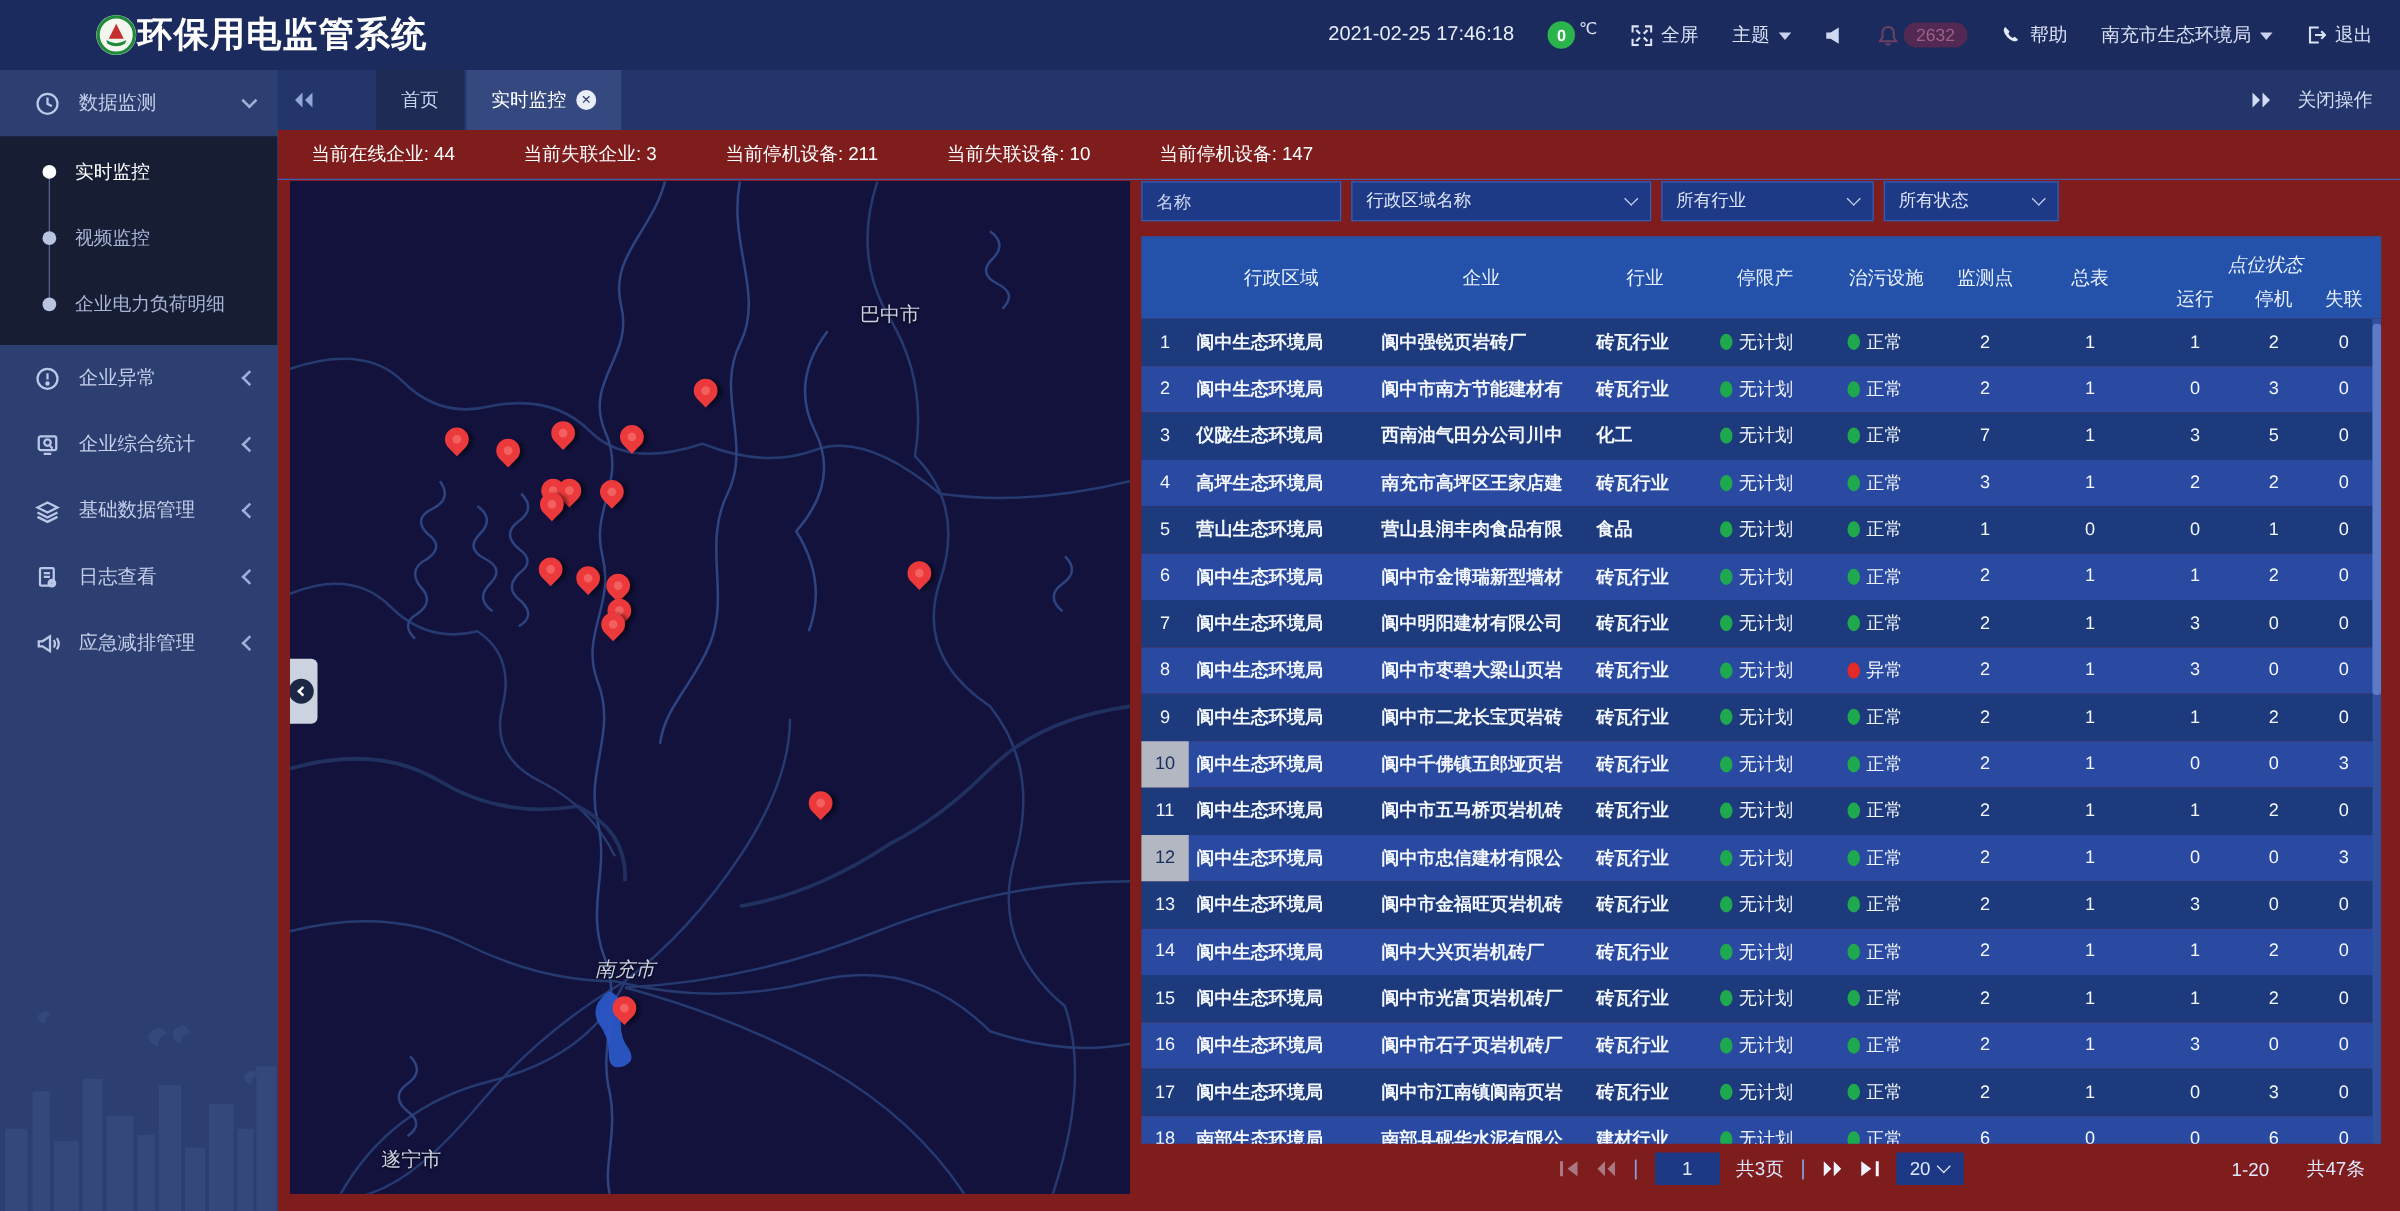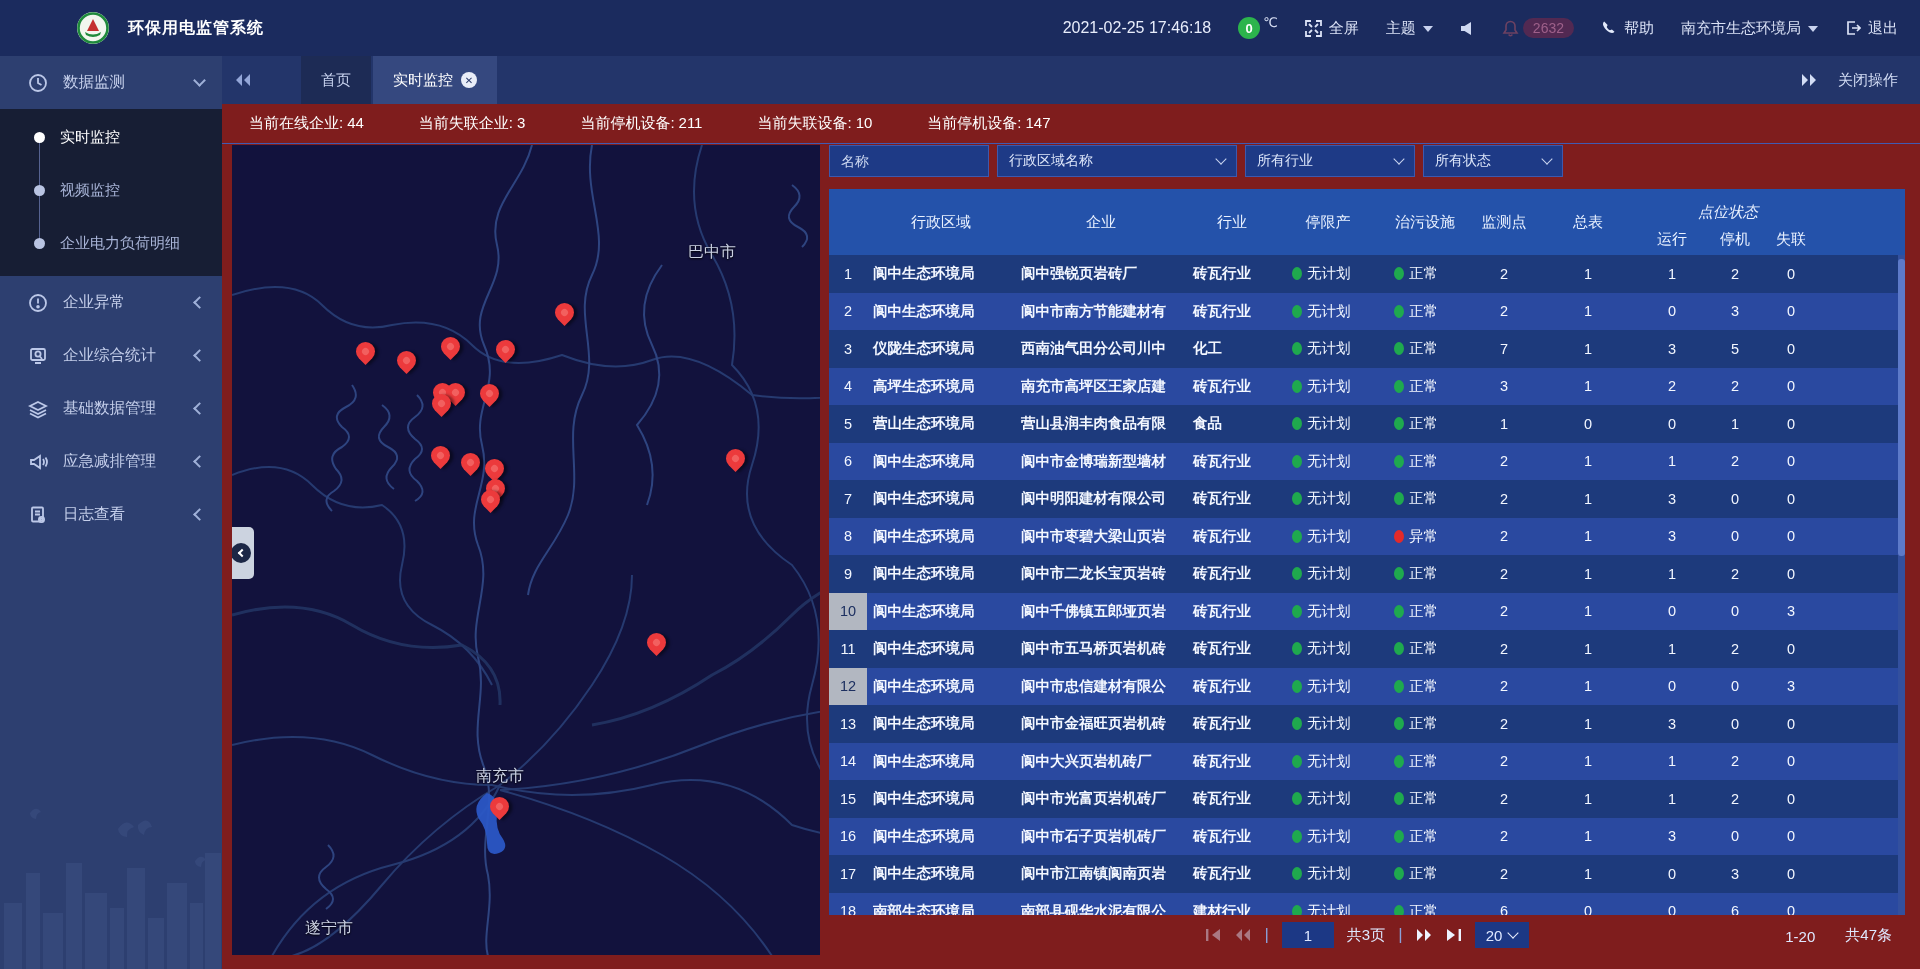--- a/index.html
+++ b/index.html
@@ -4,21 +4,21 @@
 <style>
   * { margin:0; padding:0; box-sizing:border-box; }
   html,body { width:1920px; height:969px; overflow:hidden; background:#2a49a0;
     font-family:"Liberation Sans","DejaVu Sans",sans-serif; }
   svg { display:block; }
 
   
   .header { position:absolute; top:0; left:0; right:0; height:56px; background:#1b2b5e;
     display:flex; align-items:center; color:#fff; z-index:30; }
   .logo { margin-left:76px; width:34px; height:34px; }
-  .app-title { margin-left:18px; font-size:16px; font-weight:bold; letter-spacing:1px; }
+  .app-title { font-size:28px; font-weight:bold; letter-spacing:1px; }
   .hright { margin-left:auto; margin-right:22px; display:flex; align-items:center; gap:27px;
     font-size:15px; color:#dbe2f6; }
   .hitem { display:flex; align-items:center; gap:7px; cursor:pointer; }
   .datetime { font-size:16px; color:#e8edfb; }
   .temp { display:flex; align-items:flex-start; gap:3px; }
   .temp-circle { width:22px; height:22px; border-radius:50%; background:#2cb44c; color:#fff;
     font-size:13px; font-weight:bold; display:flex; align-items:center; justify-content:center; }
   .temp-unit { font-size:13px; margin-top:-2px; }
   .caret-down { width:0; height:0; border-left:5px solid transparent; border-right:5px solid transparent;
     border-top:6px solid #c9d3ef; margin-top:2px; }
@@ -56,21 +56,21 @@
     color:#d3ddf5; font-size:15px; cursor:pointer; }
 
   
   .content { position:absolute; left:222px; top:104px; right:0; bottom:0; background:#7f1d1d; }
   .statsbar { height:40px; display:flex; align-items:center; gap:55px; padding-left:27px;
     color:#fff; font-size:15px; border-bottom:1px solid #415ab2; }
   .stat-value { margin-left:4px; }
   .main { position:absolute; top:41px; left:10px; right:15px; bottom:14px; display:flex; gap:9px; }
 
   
-  .map { width:588px; flex:none; position:relative; background:#12123d; overflow:hidden; }
+  .map { width:672px; flex:none; position:relative; background:#12123d; overflow:hidden; }
   .city { position:absolute; color:#ccd2e4; font-size:16px; text-shadow:0 1px 2px #000; transform:translate(-50%,-50%); white-space:nowrap; }
   .pin { position:absolute; width:19px; height:19px; background:#ec3a3c; border-radius:50% 50% 50% 0;
     transform:rotate(-45deg); box-shadow:2px 3px 3px rgba(0,0,0,.45); cursor:pointer; }
   .pin::after { content:''; position:absolute; left:6px; top:6px; width:7px; height:7px; border-radius:50%;
     background:#f2605f; }
   .collapse-handle { position:absolute; left:-4px; top:382px; width:26px; height:52px; background:#ccd3e0;
     border-radius:0 5px 5px 0; display:flex; align-items:center; justify-content:center; cursor:pointer; z-index:5; }
   .collapse-circle { width:20px; height:20px; border-radius:50%; background:#1c2746; display:flex;
     align-items:center; justify-content:center; }
   .collapse-circle span { width:6px; height:6px; border-left:2px solid #fff; border-bottom:2px solid #fff;
@@ -236,37 +236,37 @@
             <path d="M2 11l8 4 8-4"></path>
             <path d="M2 14.5l8 4 8-4"></path>
           </svg>
         </span>
         <span>基础数据管理</span>
         <span class="mchev left"></span>
       </div>
       <div class="mitem">
         <span class="micon">
           <svg width="20" height="20" viewBox="0 0 20 20" fill="none" stroke="#bcc8e8" stroke-width="1.8">
-            <path d="M3 8v4h3l6 4V4L6 8z"></path>
-            <path d="M15 7q2 3 0 6M17.5 5.5q3 4.5 0 9"></path>
-          </svg>
-        </span>
-        <span>应急减排管理</span>
-        <span class="mchev left"></span>
-      </div>
-      <div class="mitem">
-        <span class="micon">
-          <svg width="20" height="20" viewBox="0 0 20 20" fill="none" stroke="#bcc8e8" stroke-width="1.8">
             <rect x="4" y="2.5" width="11" height="14" rx="1"></rect>
             <path d="M7 6.5h5M7 9.5h5"></path>
             <circle cx="13.5" cy="14.5" r="2.6" fill="#2d3f70"></circle>
             <circle cx="13.5" cy="14.5" r="1.2"></circle>
           </svg>
         </span>
         <span>日志查看</span>
+        <span class="mchev left"></span>
+      </div>
+      <div class="mitem">
+        <span class="micon">
+          <svg width="20" height="20" viewBox="0 0 20 20" fill="none" stroke="#bcc8e8" stroke-width="1.8">
+            <path d="M3 8v4h3l6 4V4L6 8z"></path>
+            <path d="M15 7q2 3 0 6M17.5 5.5q3 4.5 0 9"></path>
+          </svg>
+        </span>
+        <span>应急减排管理</span>
         <span class="mchev left"></span>
       </div>
     </div>
   <svg class="skyline" width="222" height="170" viewBox="0 0 222 170">
     <g fill="#46598f" opacity="0.35">
       <rect x="4" y="104" width="18" height="66"></rect>
         <rect x="26" y="74" width="14" height="96"></rect>
       <rect x="43" y="114" width="20" height="56"></rect>
         <rect x="66" y="64" width="16" height="106"></rect>
       <rect x="85" y="94" width="22" height="76"></rect>
@@ -345,21 +345,21 @@
           <path d="M620 300 q12 12 -2 22 q-14 10 0 22"></path>
         </g>
         <g fill="none" stroke="#223463" stroke-width="3" opacity="0.9">
           <path d="M0 470 Q70 450 120 480 T230 500 Q270 520 268 560"></path>
           <path d="M672 420 Q600 430 560 470 T480 530 Q420 570 360 580"></path>
         </g>
         <path d="M255 648 q12 4 10 20 q-2 16 6 26 q6 10 -4 14 q-12 4 -12 -10 q0 -14 -8 -24 q-8 -14 8 -26z" fill="#2b57c5" opacity="0.95"></path>
       </svg>
       <div style="position:absolute;inset:0;">
           <div class="city" style="left: 480px; top: 107px;">巴中市</div>
-          <div class="city" style="left: 268px; top: 631px;">南充市</div>
+          <div class="city" style="left: 268px; top: 631px; font-style: italic;">南充市</div>
           <div class="city" style="left: 97px; top: 783px;">遂宁市</div>
           <div class="pin" style="left: 323px; top: 158px;"></div>
           <div class="pin" style="left: 124px; top: 197px;"></div>
           <div class="pin" style="left: 165px; top: 206px;"></div>
           <div class="pin" style="left: 209px; top: 192px;"></div>
           <div class="pin" style="left: 264px; top: 195px;"></div>
           <div class="pin" style="left: 201px; top: 238px;"></div>
           <div class="pin" style="left: 214px; top: 238px;"></div>
           <div class="pin" style="left: 200px; top: 249px;"></div>
           <div class="pin" style="left: 248px; top: 239px;"></div>

